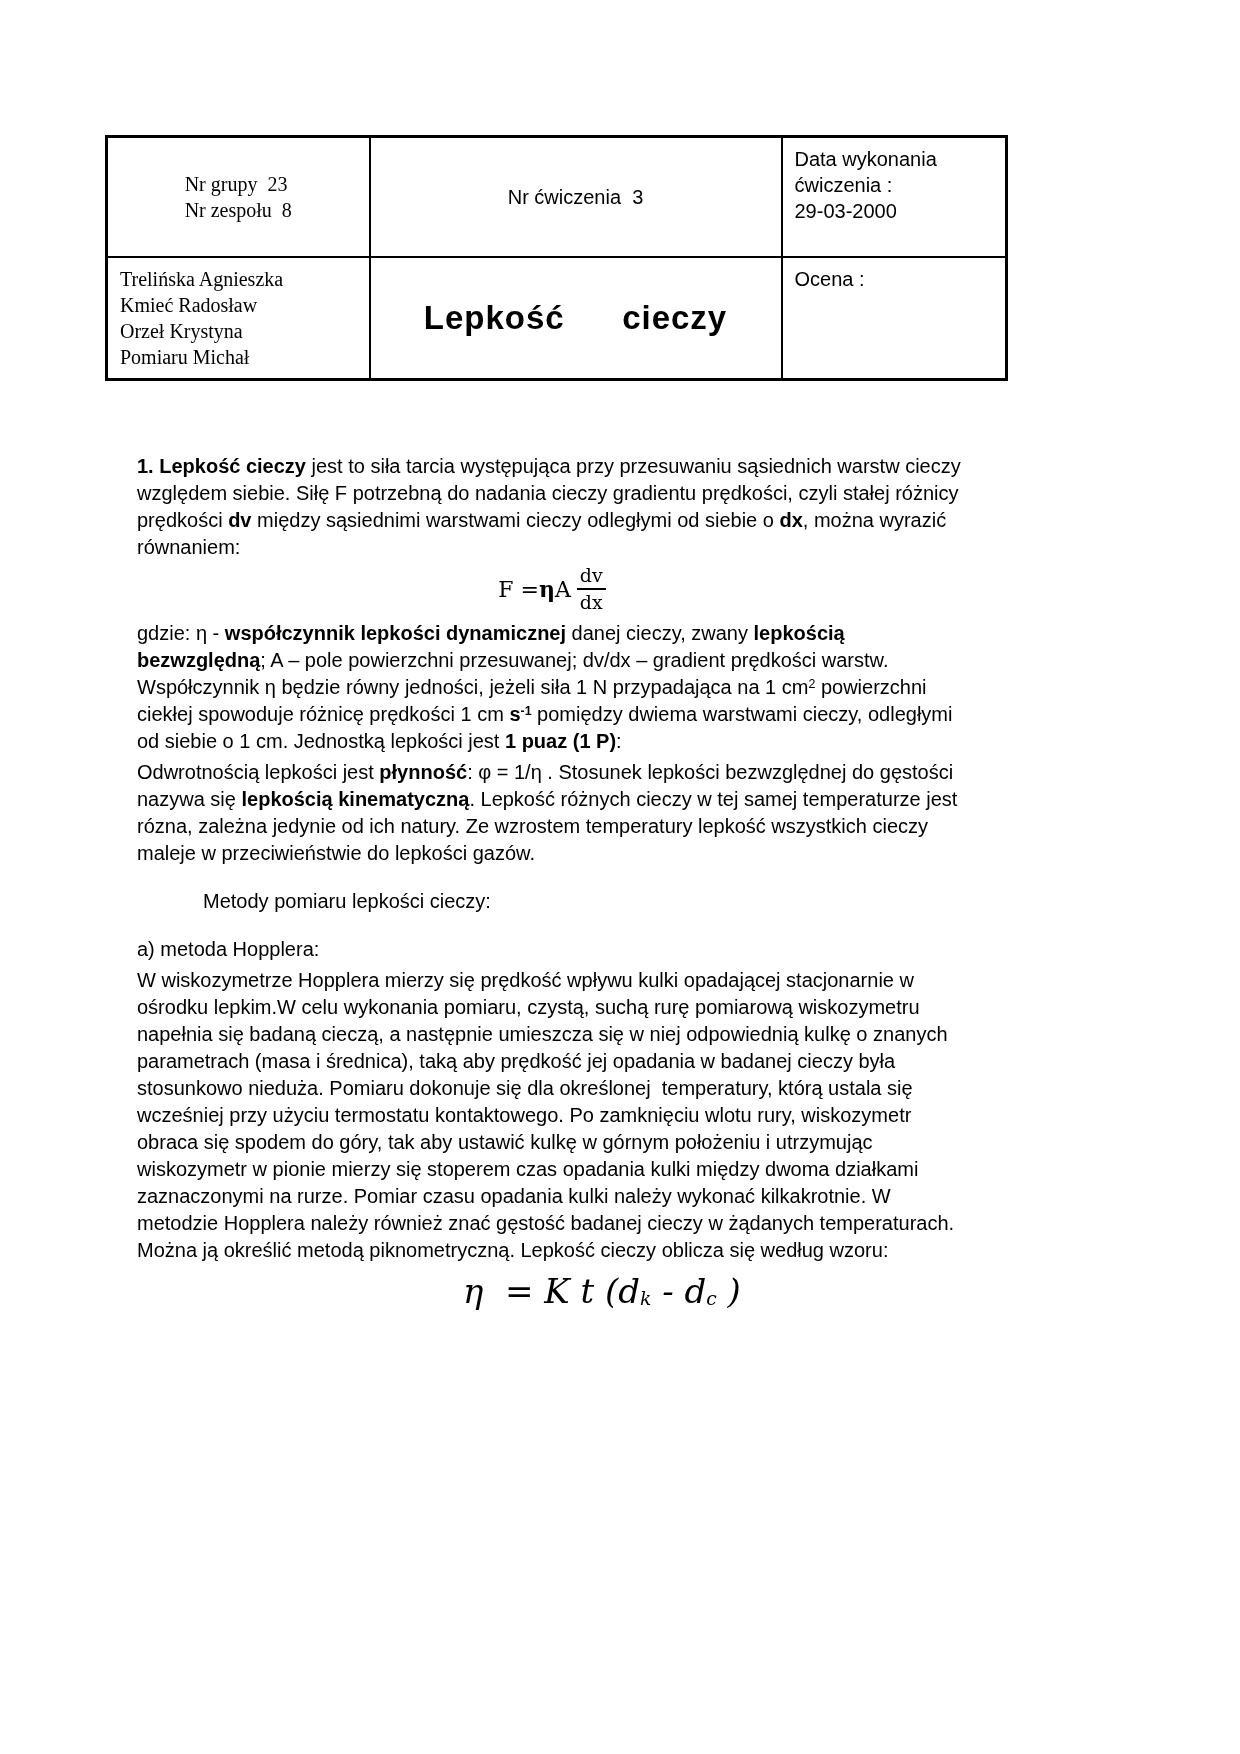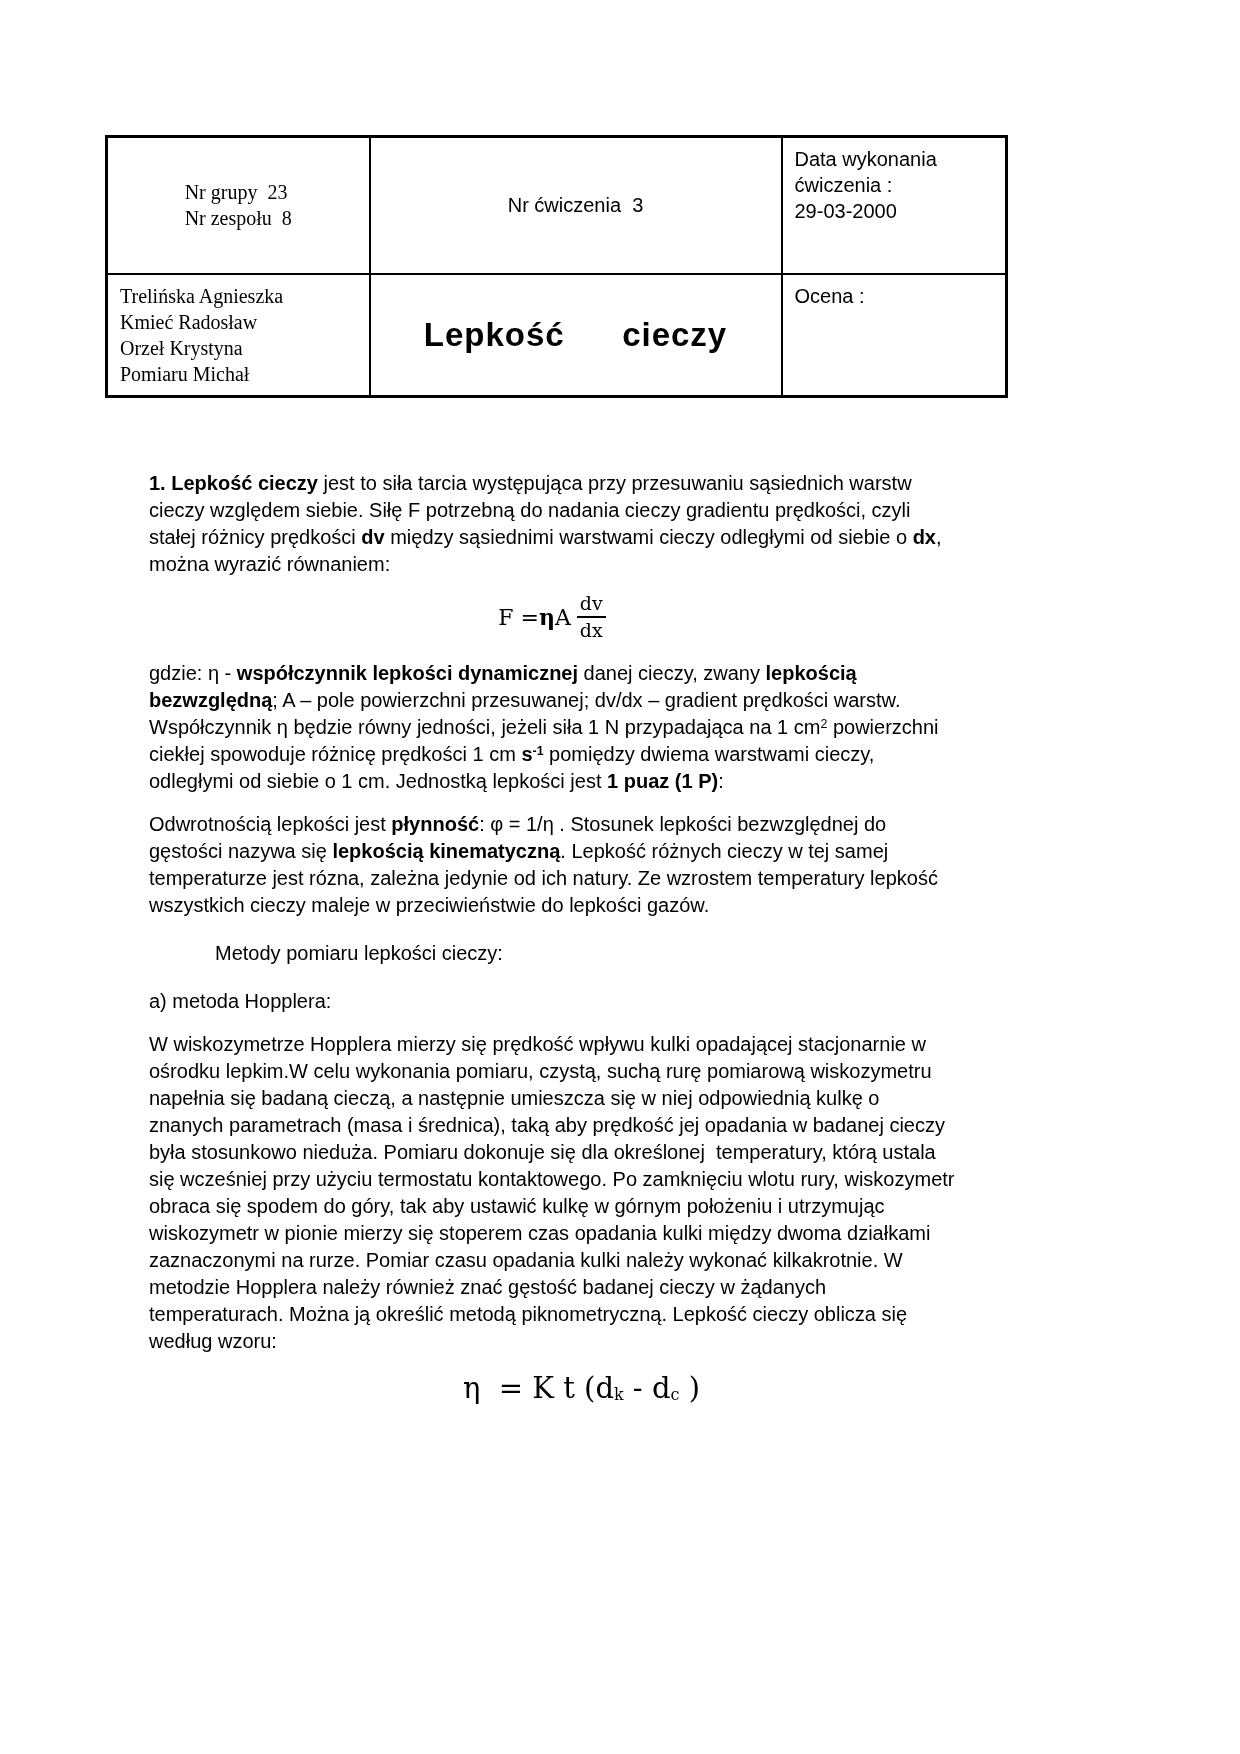--- a/index.html
+++ b/index.html
@@ -25,42 +25,42 @@
     border: 2px solid #000;
     font-size: 20px;
     line-height: 26px;
     padding: 8px 12px;
     vertical-align: top;
     text-align: left;
   }
   td.col1 { width: 263px; font-family: Liberation Serif, serif; }
   td.col2 { width: 412px; }
   td.col3 { width: 225px; }
-  tr.row1 td { height: 137px; }
+  tr.row1 td { height: 120px; }
   tr.row2 td { height: 110px; }
   td.mid-center { vertical-align: middle; text-align: center; }
   .cell-inner-left { display: inline-block; text-align: left; }
   .cell-line { white-space: pre-wrap; }
   .doc-title {
     font-size: 33px;
     font-weight: bold;
     letter-spacing: 1px;
     word-spacing: 9px;
     white-space: pre;
   }
 
   
   .body-text {
     margin-top: 72px;
     margin-left: 28px;
     width: 838px;
     font-size: 20px;
     line-height: 27px;
   }
-  .body-text p { margin: 16px; white-space: pre-wrap; }
+  .body-text p { margin: 4px; white-space: pre-wrap; }
   .b { font-weight: bold; }
   sup, sub { font-size: 0.62em; line-height: 0; }
   sup { vertical-align: 0.45em; }
   sub { vertical-align: -0.2em; }
 
   .indent-tab { padding-left: 66px; }
   .gap-before { margin-top: 21px !important; }
 
   
   .formula { text-align: center; font-family: "DejaVu Serif", "Liberation Serif", serif; }
@@ -72,25 +72,26 @@
     font-size: 19px;
     line-height: 23px;
     margin-left: 6px;
     position: relative;
     top: -2px;
   }
   .formula-1 .frac .num { display: block; border-bottom: 2px solid #000; padding: 0 3px 1px 3px; }
   .formula-1 .frac .den { display: block; padding-top: 1px; }
   .formula-2 {
     margin: 10px 0 6px 0;
-    font-size: 29px;
+    font-size: 34px;
     line-height: 34px;
     text-align: left;
     padding-left: 330px;
     white-space: pre-wrap;
+    font-style: italic;
   }
   .formula-2 sub { font-size: 0.55em; vertical-align: -0.12em; }
 </style>
 </head>
 <body>
 
 <div class="page">
 
   <table class="header-table">
     <tbody>

